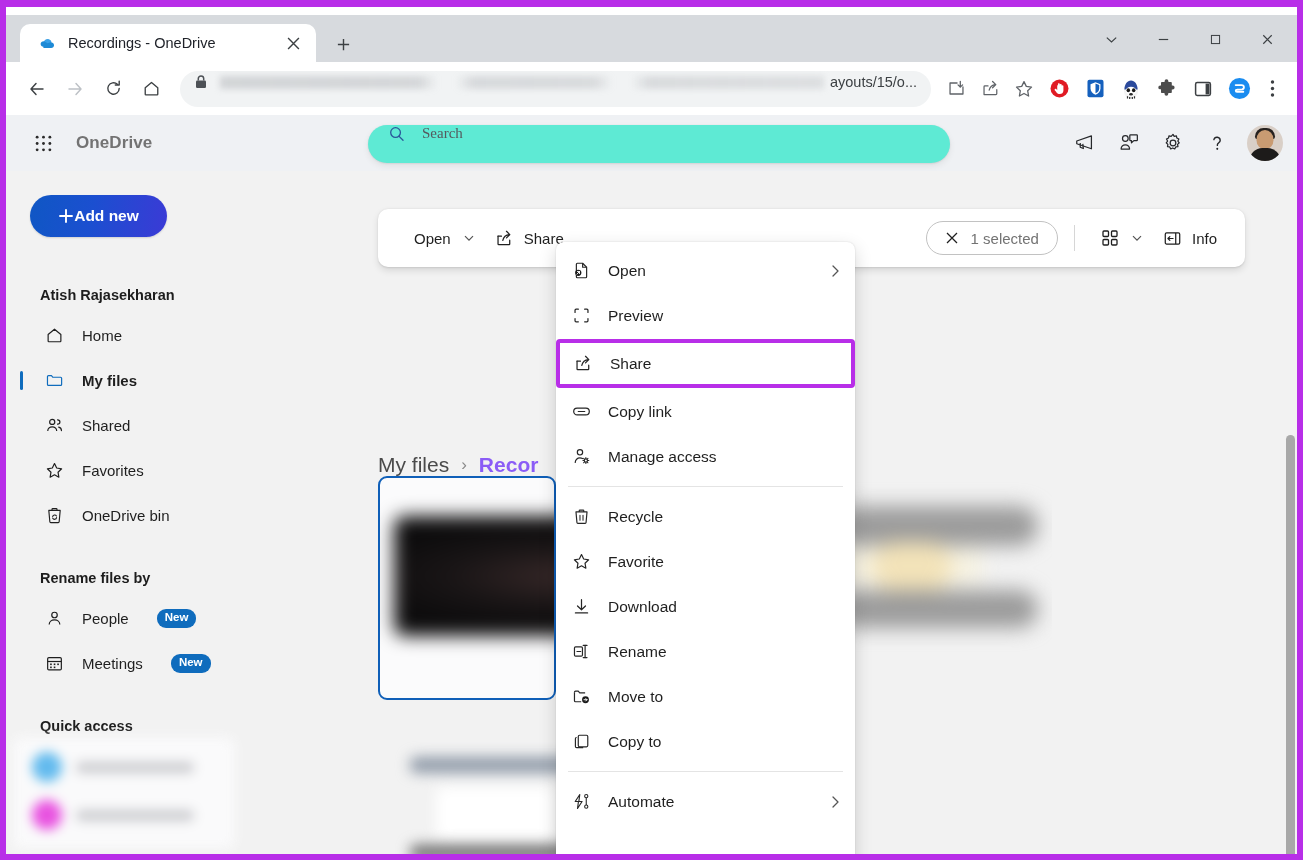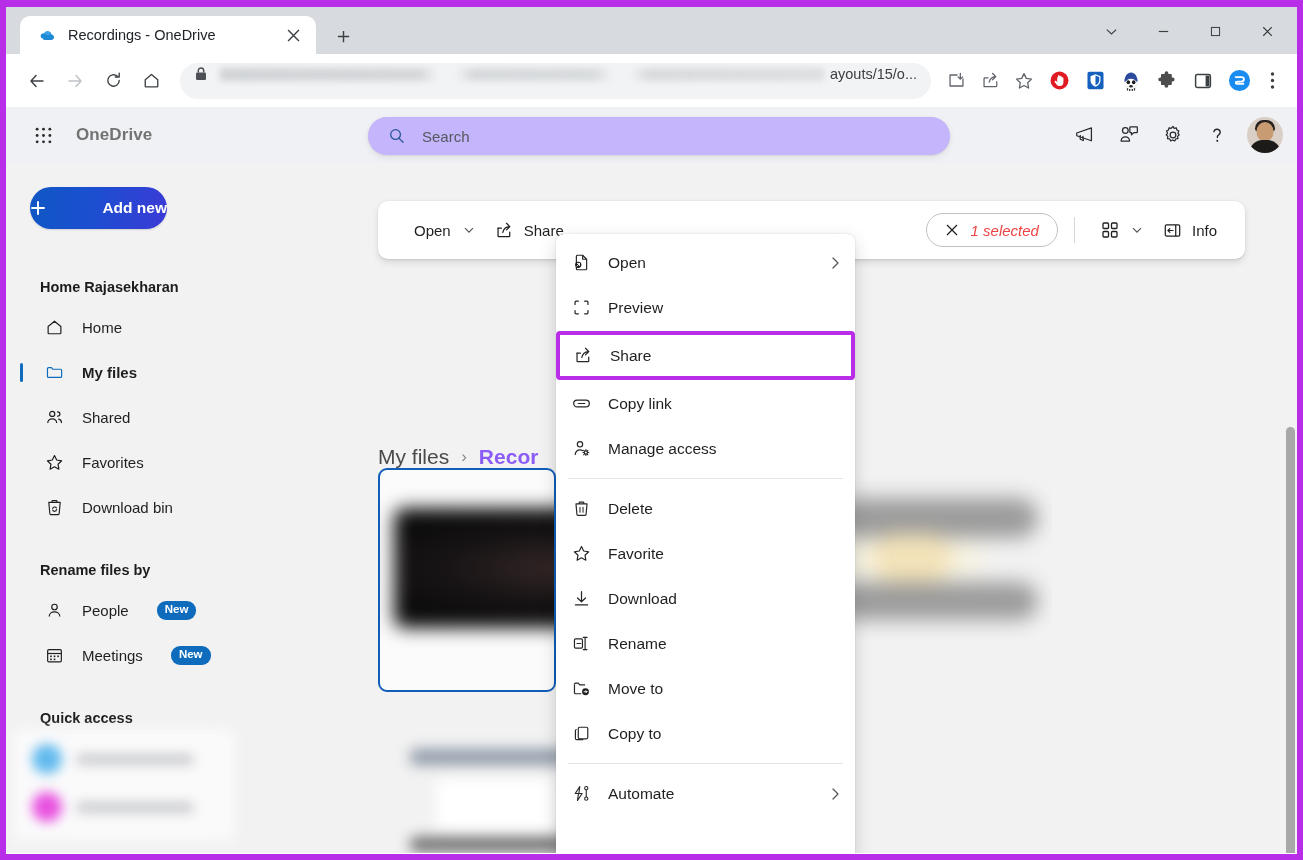--- a/index.html
+++ b/index.html
@@ -19,21 +19,21 @@
   .purple-frame {
     position: absolute; left: 0; top: 0; width: 1303px; height: 860px;
     border: 6px solid #b82ee8;
     border-top-width: 7px;
     pointer-events: none;
     z-index: 50;
   }
 
   
   .browser {
-    position: absolute; left: 6px; top: 7px;
+    position: absolute; left: 6px; top: 15px;
     width: 1291px; height: 846px;
     background: #d7dade;
     overflow: hidden;
   }
   .tabstrip {
     position: relative; height: 47px; width: 100%;
     background: #d7dade;
   }
   .tab {
     position: absolute; left: 14px; top: 9px;
@@ -131,23 +131,24 @@
     display: flex; align-items: center; justify-content: center;
     color: #2b2b2b;
   }
   .brand {
     font-size: 17px; font-weight: 600; color: #737373;
     margin-left: 16px; letter-spacing: .1px;
   }
   .search-wrap {
     position: absolute; left: 362px; top: 10px;
     width: 582px; height: 38px;
-    background: #c4b5fd; border-radius: 19px;
-    display: flex; align-items: center; padding-left: 20px;
+    background: #5eead4; border-radius: 19px;
+    display: flex; align-items: flex-start; padding-left: 20px;
     box-shadow: 0 .6px 1.8px rgba(0,0,0,.10), 0 3px 7px rgba(0,0,0,.07);
+    font-family: Liberation Serif, serif;
   }
   .search-icon { flex: 0 0 18px; color: #2b579a; margin-right: 16px; }
   .search-ph { font-size: 15px; color: #55595e; }
   .hdr-right {
     position: absolute; right: 14px; top: 8px;
     display: flex; align-items: center; gap: 4px;
   }
   .hdr-btn {
     width: 40px; height: 40px;
     display: flex; align-items: center; justify-content: center;
@@ -179,21 +180,21 @@
     position: absolute; left: 0; top: 56px;
     width: 286px; height: 690px;
     background: #f2f2f2;
     padding: 24px 0 0 0;
   }
   .addnew {
     margin: 0 0 0 24px;
     width: 137px; height: 42px; border-radius: 21px;
     background: linear-gradient(100deg, #0f57c4 0%, #1b4fd0 45%, #3b3ad6 100%);
     color: #ffffff; font-size: 15.5px; font-weight: 600;
-    display: flex; align-items: center; justify-content: space-between; 
+    display: flex; align-items: center; justify-content: center; 
     box-shadow: 0 1px 2px rgba(0,0,0,.14);
   }
   .side-title {
     font-size: 14.5px; font-weight: 700; color: #1d1d1d;
     padding: 0 0 0 34px; margin-top: 50px; margin-bottom: 10px;
   }
   .side-title.sub { margin-top: 32px; }
   .nav-item {
     position: relative; height: 45px;
     display: flex; align-items: center;
@@ -236,21 +237,21 @@
   }
   .cmd-item {
     display: flex; align-items: center; gap: 10px;
     font-size: 15px; color: #1f1f1f; height: 38px; padding: 0 10px;
     border-radius: 5px;
   }
   .cmd-chev { color: #545454; margin-left: 2px; }
   .sel-pill {
     display: flex; align-items: center; gap: 12px;
     height: 34px; border: 1px solid #c2c2c2; border-radius: 17px;
-    padding: 0 18px; font-size: 15px; color: #ef4444; font-style: italic;
+    padding: 0 18px; font-size: 15px; color: #737373;
   }
   .vsep { width: 1px; height: 26px; background: #d6d6d6; margin: 0 16px; }
 
   .breadcrumb {
     position: absolute; left: 86px; top: 282px;
     display: flex; align-items: center; gap: 12px;
     font-size: 21px;
   }
   .bc-link { color: #4a4a4a; }
   .bc-sep { color: #8a8a8a; font-size: 17px; }
@@ -538,21 +539,21 @@
       <div class="sidebar">
         <div class="addnew">
           <span>
             <svg width="16" height="16" viewBox="0 0 16 16">
                 <path d="M8 2v12M2 8h12" stroke="#ffffff" stroke-width="1.9" stroke-linecap="round"></path>
               </svg>
           </span>
           <span>Add new</span>
         </div>
 
-        <div class="side-title">Home Rajasekharan</div>
+        <div class="side-title">Atish Rajasekharan</div>
 
         <div class="nav-item">
           <span class="ico">
             <svg width="19" height="19" viewBox="0 0 20 20">
                 <path d="M3.3 8.9L10 3.4l6.7 5.5v7c0 .4-.3.7-.7.7H4a.7.7 0 0 1-.7-.7z" stroke="currentColor" stroke-width="1.25" fill="none" stroke-linejoin="round"></path>
               </svg>
           </span>
           <span>Home</span>
         </div>
 
@@ -586,21 +587,21 @@
         </div>
 
         <div class="nav-item">
           <span class="ico">
             <svg width="19" height="19" viewBox="0 0 20 20">
                 <path d="M4 4.6h12l-1.1 12a1 1 0 0 1-1 .9H6.1a1 1 0 0 1-1-.9z" stroke="currentColor" stroke-width="1.2" fill="none" stroke-linejoin="round"></path>
                 <path d="M7.4 4.6V3.4c0-.4.3-.7.7-.7h3.8c.4 0 .7.3.7.7v1.2" stroke="currentColor" stroke-width="1.2" fill="none"></path>
                 <path d="M8 11.4a2.2 2.2 0 0 1 4.1-.8M12.2 12.2a2.2 2.2 0 0 1-4.1.7" stroke="currentColor" stroke-width="1.1" fill="none" stroke-linecap="round"></path>
               </svg>
           </span>
-          <span>Download bin</span>
+          <span>OneDrive bin</span>
         </div>
 
         <div class="side-title sub">Rename files by</div>
 
         <div class="nav-item">
           <span class="ico">
             <svg width="19" height="19" viewBox="0 0 20 20">
                 <circle cx="10" cy="6.3" r="2.9" stroke="currentColor" stroke-width="1.25" fill="none"></circle>
                 <path d="M4.4 16.4c0-2.9 2.5-5 5.6-5s5.6 2.1 5.6 5" stroke="currentColor" stroke-width="1.25" fill="none" stroke-linejoin="round"></path>
               </svg>
@@ -804,21 +805,21 @@
         <div class="msep"></div>
 
         <div class="mi">
           <span class="mico">
             <svg width="19" height="19" viewBox="0 0 20 20">
                 <path d="M4.2 5.2h11.6l-1 11.1a1 1 0 0 1-1 .9H6.2a1 1 0 0 1-1-.9z" stroke="#262626" stroke-width="1.25" fill="none" stroke-linejoin="round"></path>
                 <path d="M7.6 5.2V4c0-.4.3-.7.7-.7h3.4c.4 0 .7.3.7.7v1.2" stroke="#262626" stroke-width="1.25" fill="none"></path>
                 <path d="M8.4 8.6v5.4M11.6 8.6v5.4" stroke="#262626" stroke-width="1.1" stroke-linecap="round"></path>
               </svg>
           </span>
-          <span class="mlabel">Delete</span>
+          <span class="mlabel">Recycle</span>
         </div>
 
         <div class="mi">
           <span class="mico">
             <svg width="19" height="19" viewBox="0 0 20 20">
                 <path d="M10 2.7l2.3 4.7 5.2.8-3.8 3.6.9 5.2-4.6-2.5-4.6 2.5.9-5.2-3.8-3.6 5.2-.8z" stroke="#262626" stroke-width="1.25" fill="none" stroke-linejoin="round"></path>
               </svg>
           </span>
           <span class="mlabel">Favorite</span>
         </div>

